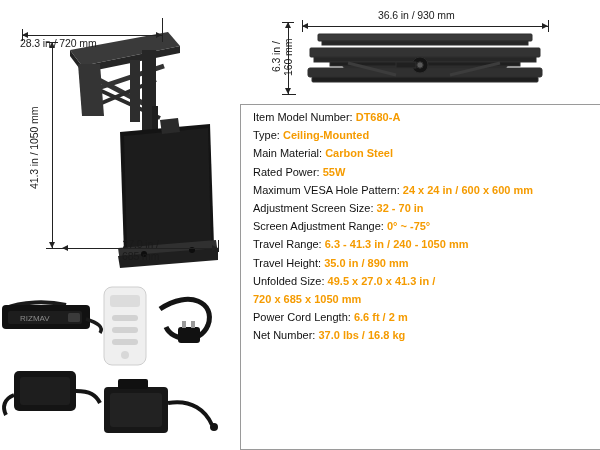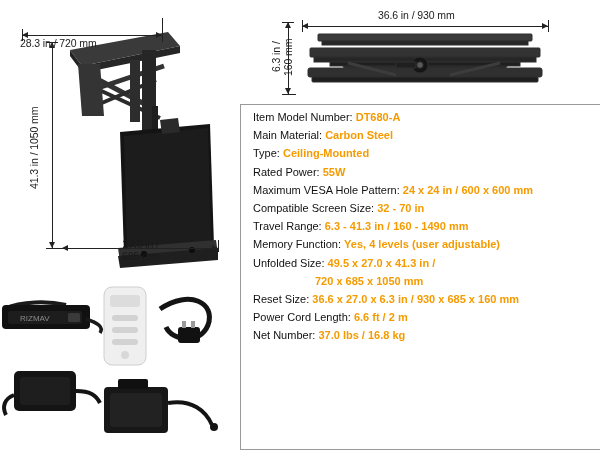--- a/index.html
+++ b/index.html
@@ -74,21 +74,20 @@
     line-height: 1.0;
     margin-bottom: 7.2px;
     white-space: nowrap;
   }
   .spec-label { color: #111; }
   .spec-value { color: #f59b00; font-weight: bold; }
   .spec-cont {
     font-size: 11px;
     color: #f59b00;
     font-weight: bold;
-    margin-left: 62px;
     margin-bottom: 7.2px;
     line-height: 1.0;
   }
 
   
   .lift-wrap { position: absolute; left: 60px; top: 20px; width: 180px; height: 250px; }
   .acc-wrap  { position: absolute; left: 0px;  top: 275px; width: 245px; height: 175px; text-align: center; }
   .top-wrap  { position: absolute; left: 300px; top: 32px; width: 250px; height: 60px; }
 
   svg { display: block; }
@@ -226,28 +225,28 @@
         <rect x="118" y="104" width="30" height="10" rx="2" fill="#101010"></rect>
         <path d="M168,128 C192,124 206,136 212,150" stroke="#141414" stroke-width="4" fill="none"></path>
         <circle cx="214" cy="152" r="4" fill="#141414"></circle>
       </g>
     </svg>
   </div>
 
   <div class="spec-panel">
     <div id="spec-list">
         <div class="spec-row"><span class="spec-label">Item Model Number: </span><span class="spec-value">DT680-A</span></div>
+        <div class="spec-row"><span class="spec-label">Type: </span><span class="spec-value">Ceiling-Mounted</span></div>
         <div class="spec-row"><span class="spec-label">Main Material: </span><span class="spec-value">Carbon Steel</span></div>
-        <div class="spec-row"><span class="spec-label">Type: </span><span class="spec-value">Ceiling-Mounted</span></div>
         <div class="spec-row"><span class="spec-label">Rated Power: </span><span class="spec-value">55W</span></div>
         <div class="spec-row"><span class="spec-label">Maximum VESA Hole Pattern: </span><span class="spec-value">24 x 24 in / 600 x 600 mm</span></div>
-        <div class="spec-row"><span class="spec-label">Compatible Screen Size: </span><span class="spec-value">32 - 70 in</span></div>
-        <div class="spec-row"><span class="spec-label">Travel Range: </span><span class="spec-value">6.3 - 41.3 in / 160 - 1490 mm</span></div>
-        <div class="spec-row"><span class="spec-label">Memory Function: </span><span class="spec-value">Yes, 4 levels (user adjustable)</span></div>
+        <div class="spec-row"><span class="spec-label">Adjustment Screen Size: </span><span class="spec-value">32 - 70 in</span></div>
+        <div class="spec-row"><span class="spec-label">Screen Adjustment Range: </span><span class="spec-value">0° ~ -75°</span></div>
+        <div class="spec-row"><span class="spec-label">Travel Range: </span><span class="spec-value">6.3 - 41.3 in / 240 - 1050 mm</span></div>
+        <div class="spec-row"><span class="spec-label">Travel Height: </span><span class="spec-value">35.0 in / 890 mm</span></div>
         <div class="spec-row"><span class="spec-label">Unfolded Size: </span><span class="spec-value">49.5 x 27.0 x 41.3 in /</span></div>
         <div class="spec-cont">720 x 685 x 1050 mm</div>
-        <div class="spec-row"><span class="spec-label">Reset Size: </span><span class="spec-value">36.6 x 27.0 x 6.3 in / 930 x 685 x 160 mm</span></div>
         <div class="spec-row"><span class="spec-label">Power Cord Length: </span><span class="spec-value">6.6 ft / 2 m</span></div>
         <div class="spec-row"><span class="spec-label">Net Number: </span><span class="spec-value">37.0 lbs / 16.8 kg</span></div>
       </div>
   </div>
 
 </div>
 
 </body></html>

